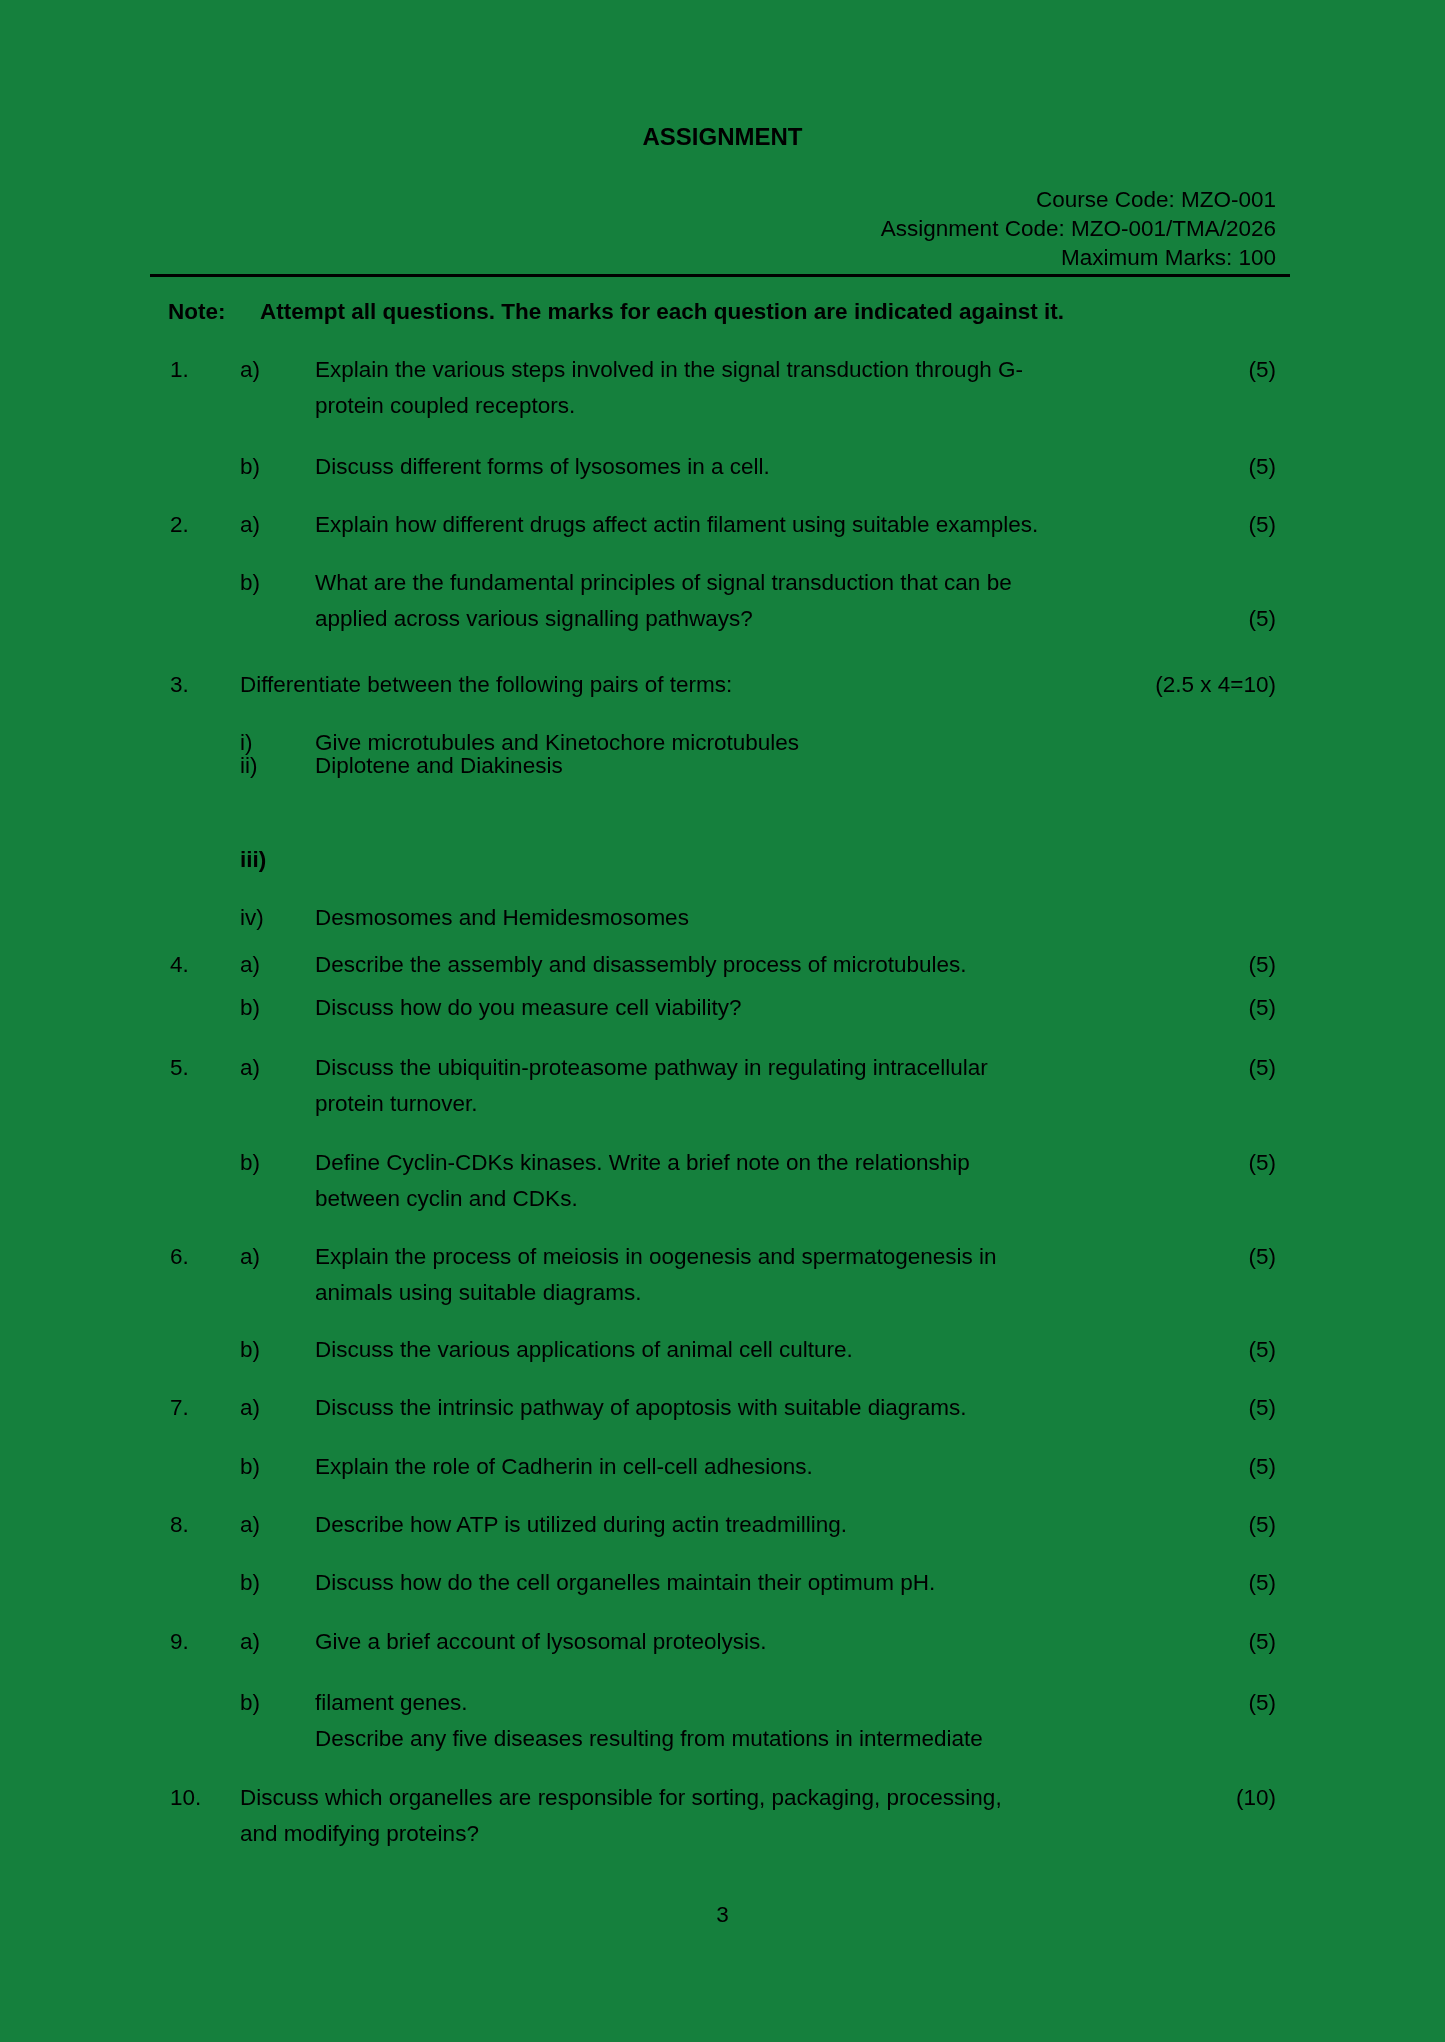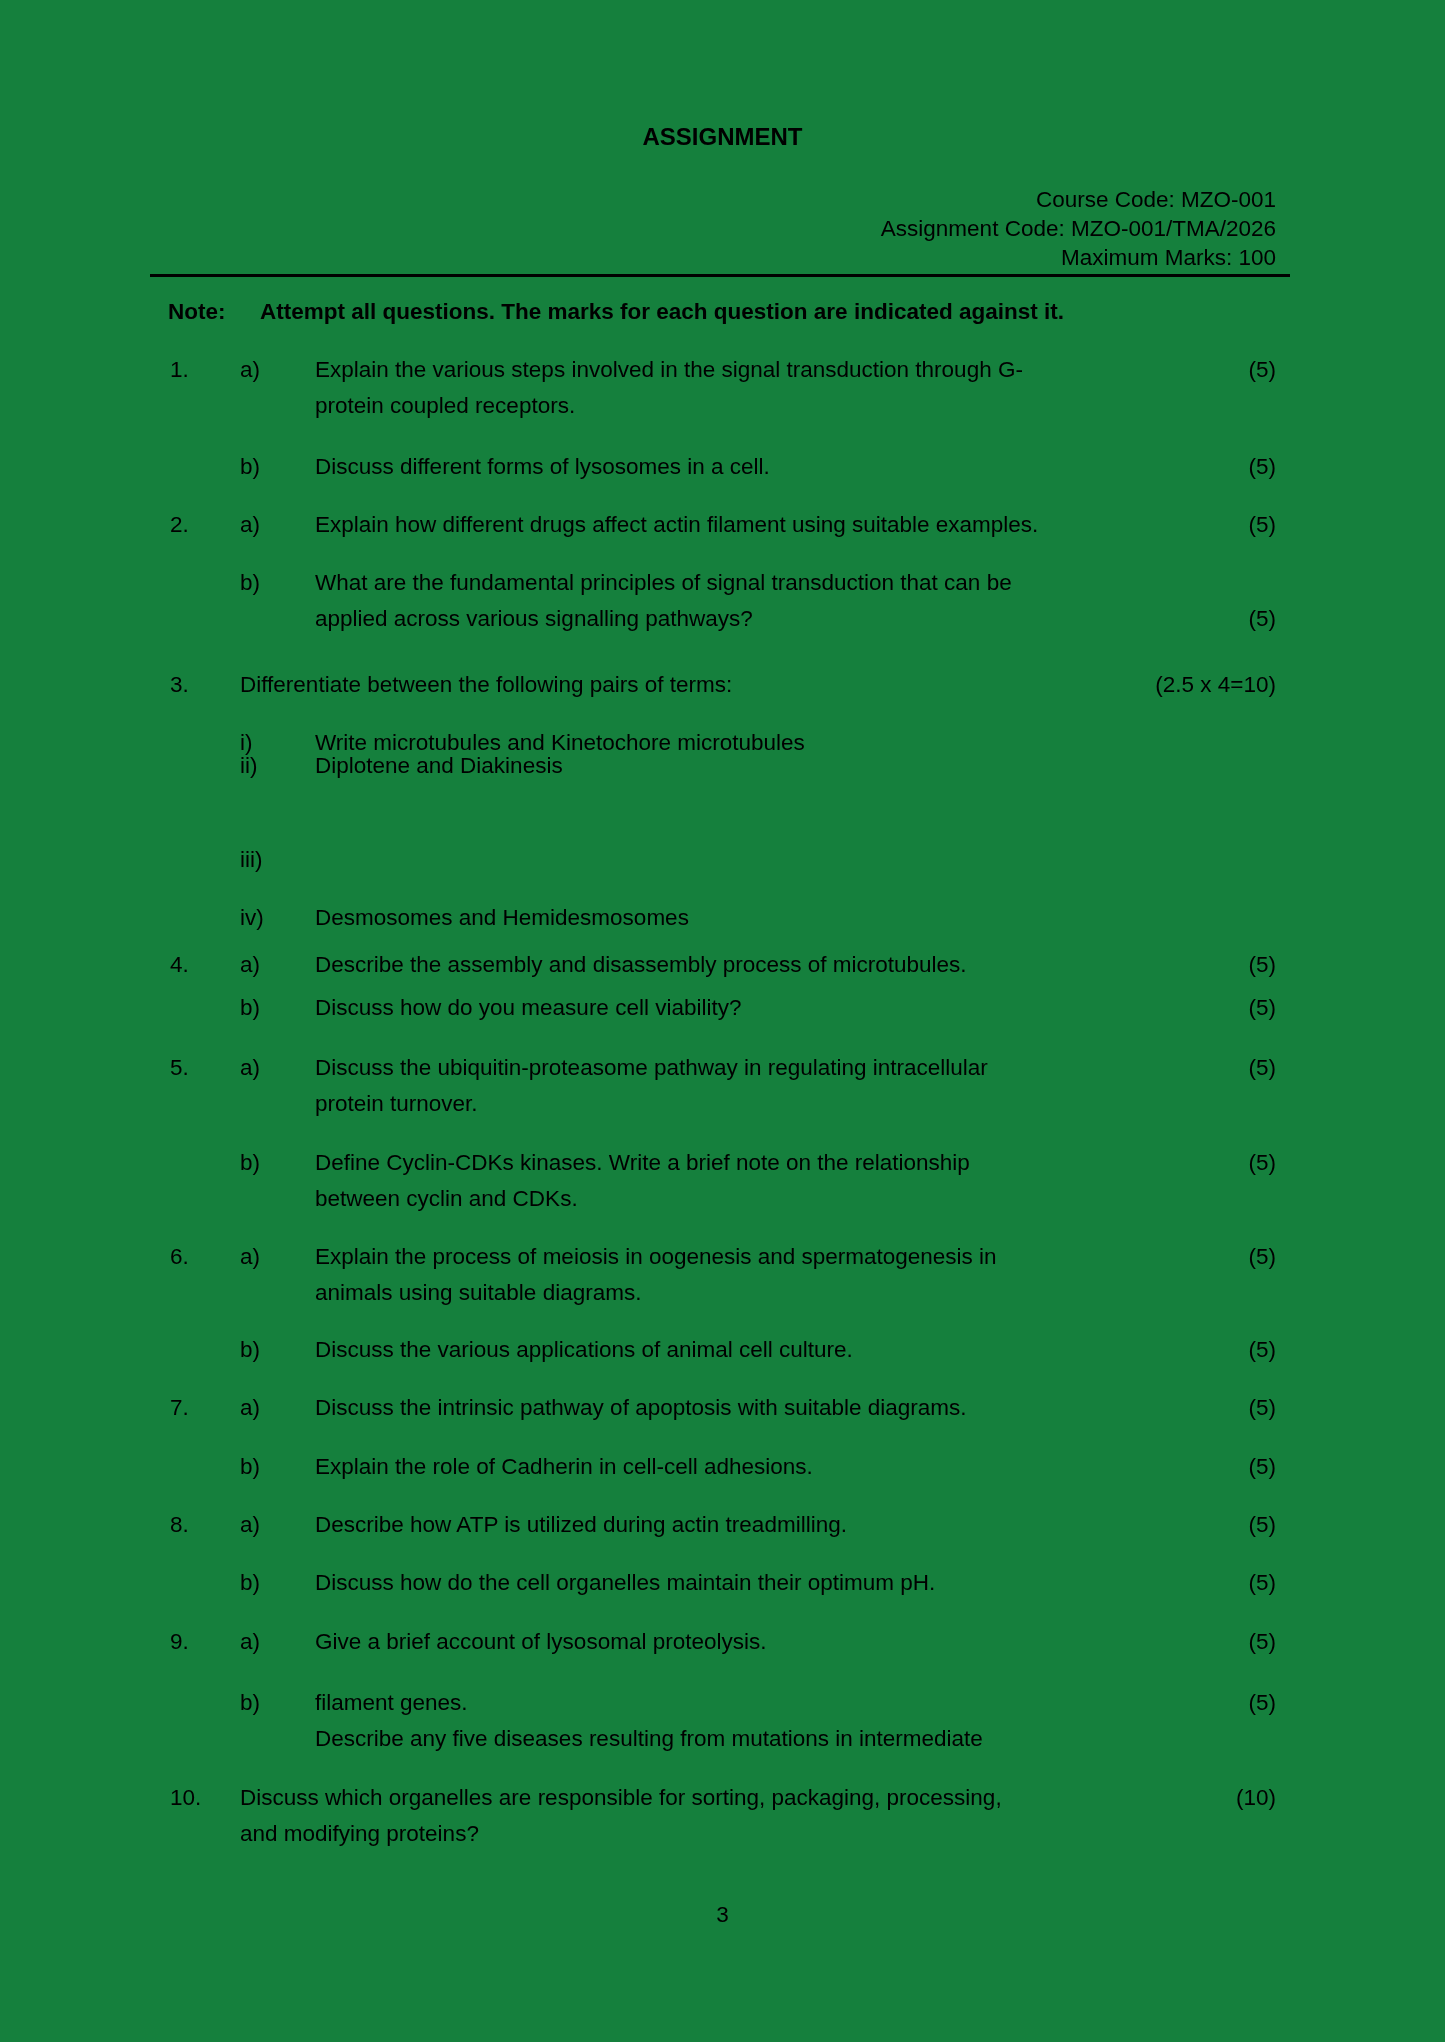--- a/index.html
+++ b/index.html
@@ -105,32 +105,32 @@
     <div class="col-num">3.</div>
     <div class="col-text-wide">
       <span class="tline">Differentiate between the following pairs of terms:</span>
     </div>
     <div class="col-marks">(2.5 x 4=10)</div>
   </div>
 
   <div class="row" style="top:725px; height:36px;">
     <div class="col-letter">i)</div>
     <div class="col-text">
-      <span class="tline">Write microtubules and Kinetochore microtubules</span>
+      <span class="tline">Give microtubules and Kinetochore microtubules</span>
     </div>
   </div>
 
   <div class="row" style="top:748px; height:36px;">
     <div class="col-letter">ii)</div>
     <div class="col-text">
       <span class="tline">Diplotene and Diakinesis</span>
     </div>
   </div>
 
-  <div class="row" style="top:842px; height:36px;">
+  <div class="row" style="top:842px; height:36px;font-weight:bold;">
     <div class="col-letter">iii)</div>
   </div>
 
   <div class="row" style="top:900px; height:36px;">
     <div class="col-letter">iv)</div>
     <div class="col-text">
       <span class="tline">Desmosomes and Hemidesmosomes</span>
     </div>
   </div>
 

